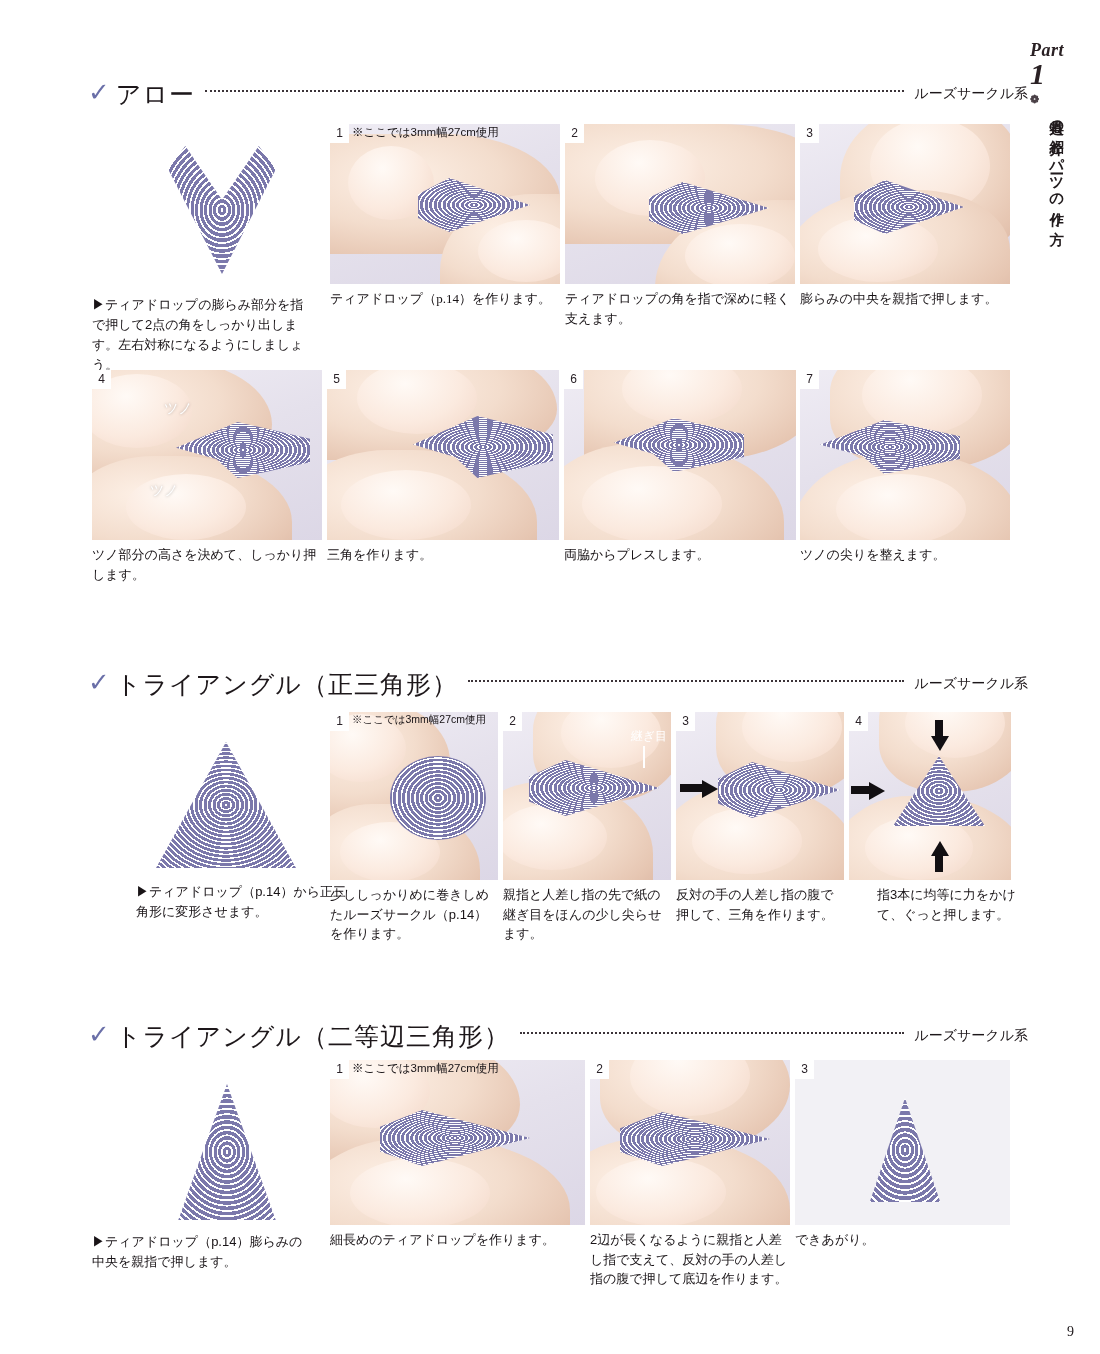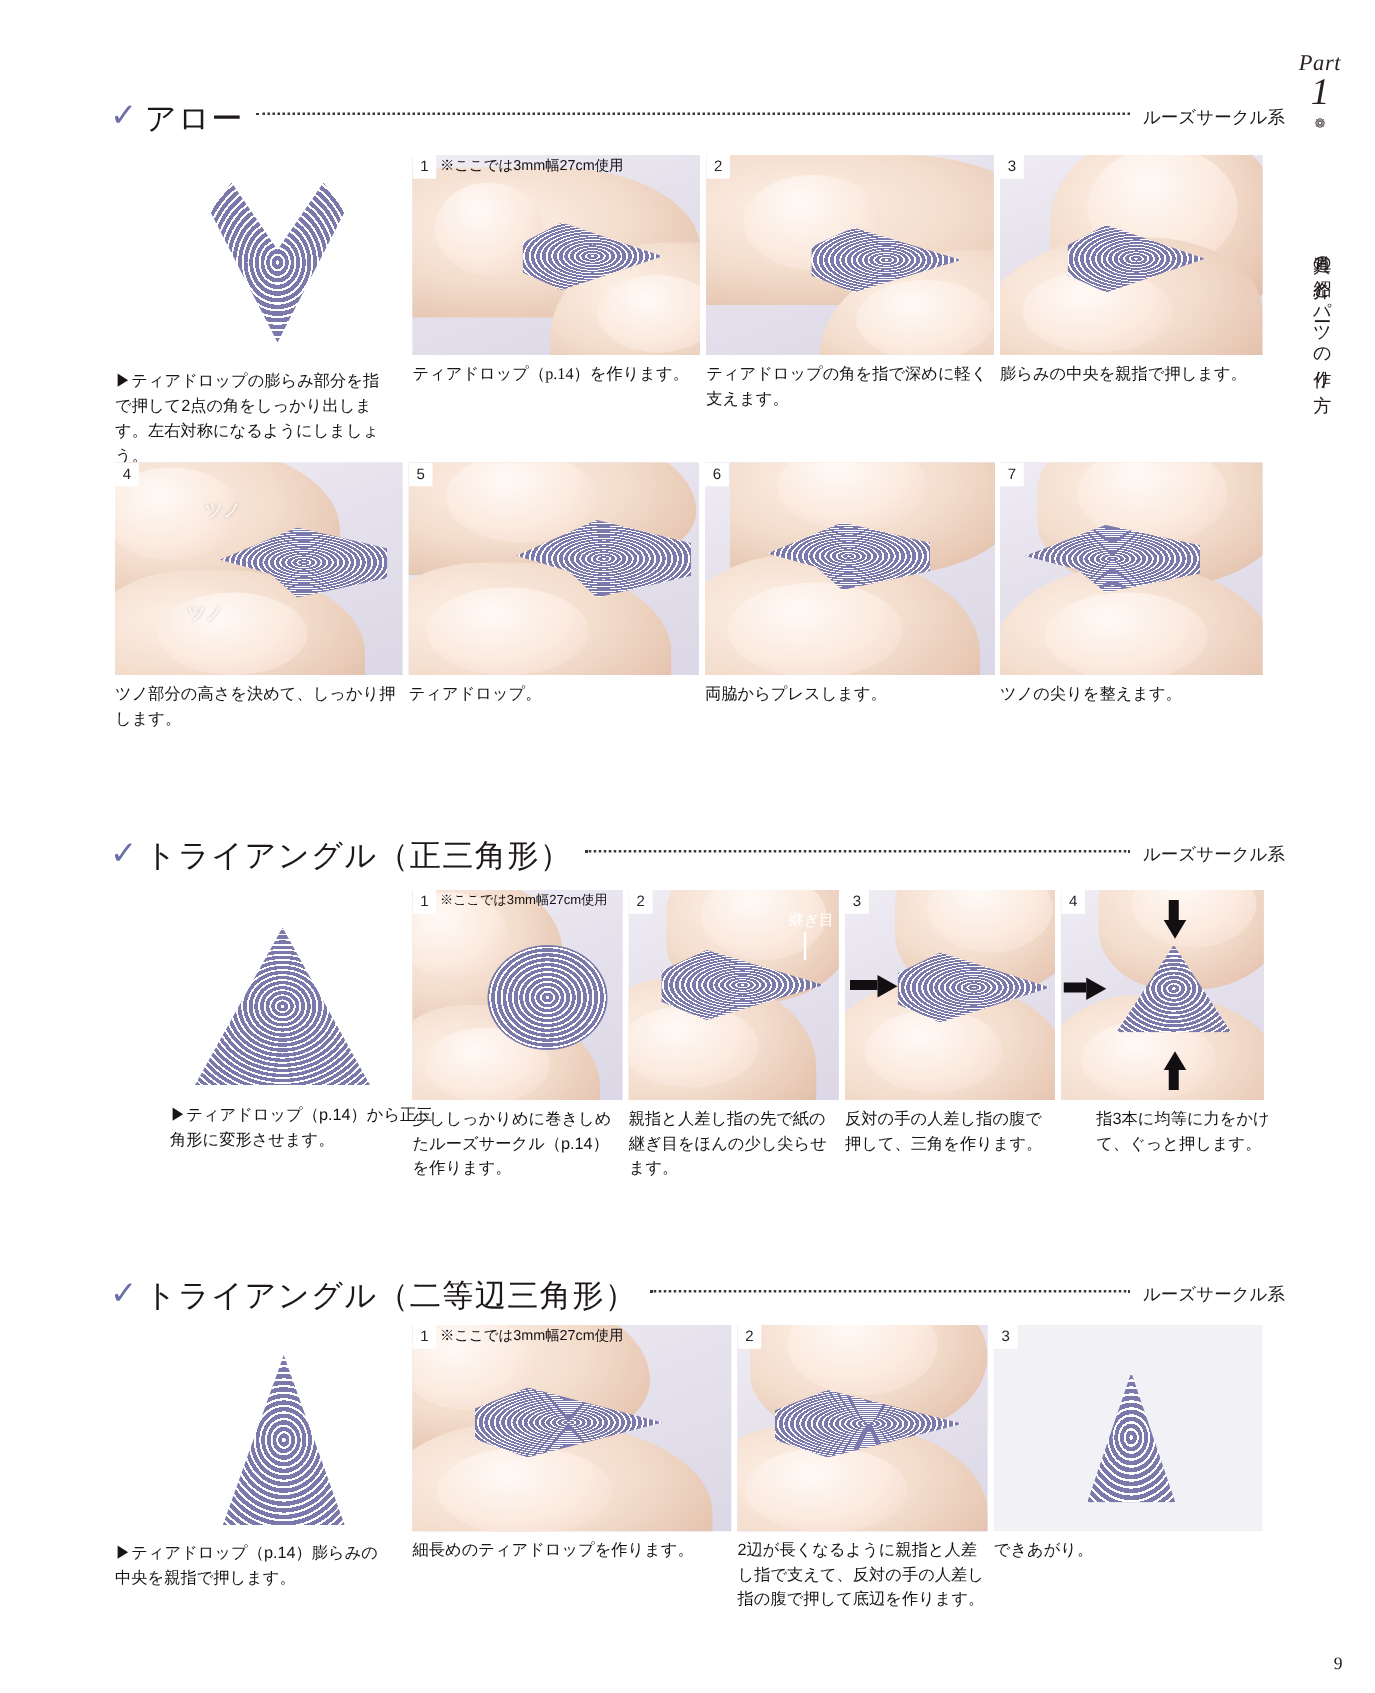--- a/index.html
+++ b/index.html
@@ -16,21 +16,21 @@
     color: #221a1c;
     overflow: hidden;
   }
 
   
   .side-tab {
     position: absolute;
     top: 40px;
     right: 18px;
     width: 52px;
-    text-align: center;
+    font-weight: bold;
   }
   .side-tab .part-word {
     font-family: "Liberation Serif", serif;
     font-style: italic;
     font-size: 18px;
     letter-spacing: 0.5px;
     color: #2a2124;
   }
   .side-tab .part-num {
     font-family: "Liberation Serif", serif;
@@ -317,21 +317,21 @@
   <div class="cell" style="left:327px; top:370px;">
     <div class="photo" style="width:232px;height:170px;">
       <div class="bg-soft"></div>
       <div class="skin" style="left:-10px; top:-20px; width:240px; height:110px; border-radius:0 50% 60% 0 / 0 70% 60% 0;"></div>
       <div class="nail" style="left:30px; top:-8px; width:120px; height:72px;"></div>
       <div class="skin" style="left:-40px; top:80px; width:250px; height:120px; border-radius:40% 50% 0 0 / 60% 60% 0 0;"></div>
       <div class="nail" style="left:14px; top:100px; width:130px; height:70px;"></div>
       <div class="coil shape-arrow-flat" style="left:86px; top:46px; width:140px; height:62px;"></div>
       <div class="num-badge">5</div>
     </div>
-    <div class="cap" style="width:232px;">ティアドロップ。</div>
+    <div class="cap" style="width:232px;">三角を作ります。</div>
   </div>
 
   <div class="cell" style="left:564px; top:370px;">
     <div class="photo" style="width:232px;height:170px;">
       <div class="bg-soft"></div>
       <div class="skin" style="left:20px; top:-30px; width:230px; height:120px; border-radius:0 50% 60% 0 / 0 70% 60% 0;"></div>
       <div class="nail" style="left:58px; top:-16px; width:120px; height:70px;"></div>
       <div class="skin" style="left:-30px; top:74px; width:250px; height:130px; border-radius:40% 50% 0 0 / 60% 60% 0 0;"></div>
       <div class="nail" style="left:18px; top:96px; width:140px; height:76px;"></div>
       <div class="coil shape-arrow-flat" style="left:50px; top:48px; width:130px; height:54px;"></div>

